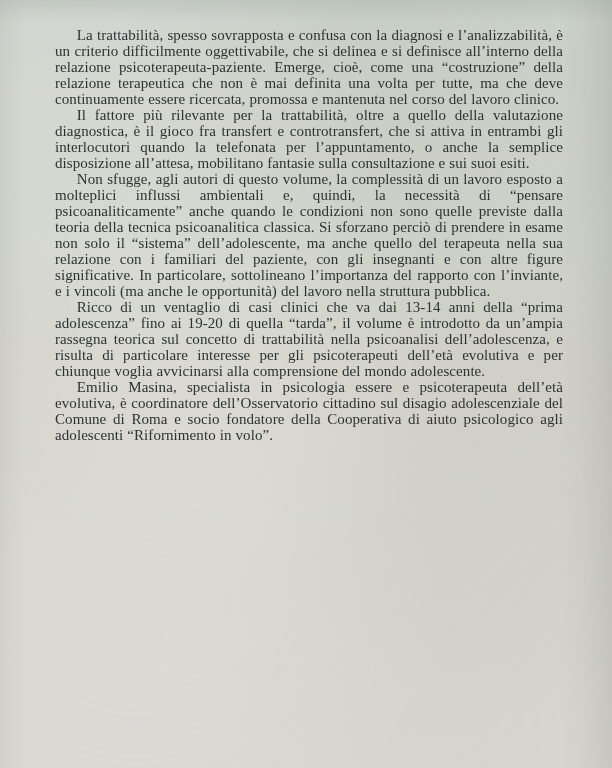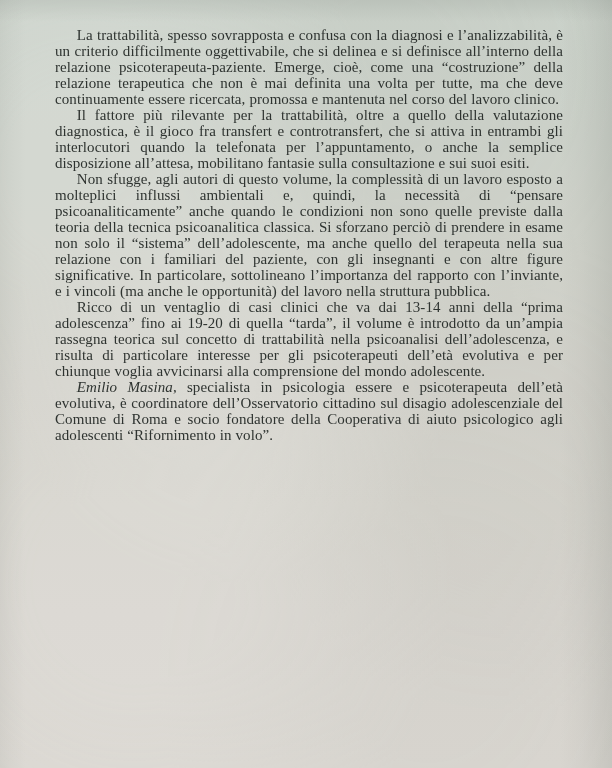--- a/index.html
+++ b/index.html
@@ -101,21 +101,20 @@
     text-align: justify;
     text-indent: 1.45em;
     color: #2e3330;
     letter-spacing: 0.005em;
     word-spacing: 0.01em;
     -webkit-font-smoothing: antialiased;
     text-rendering: optimizeLegibility;
   }
 
   .author-name {
-    font-style: italic;
   }
 
   
   .bio {
     margin-top: 21px;
   }
 </style>
 </head>
 <body>
 

